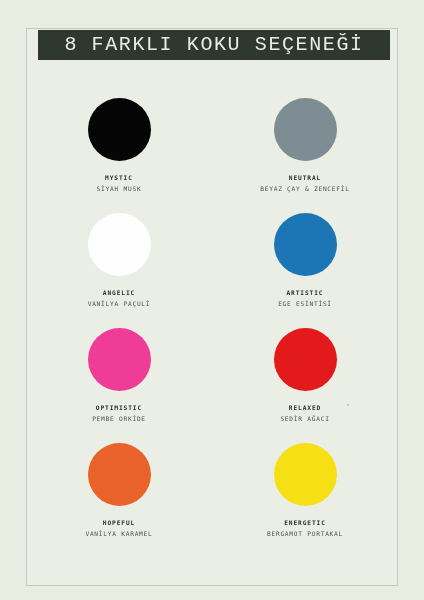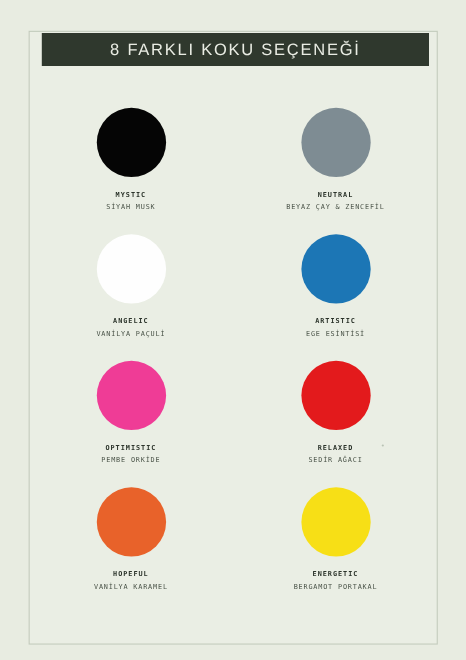--- a/index.html
+++ b/index.html
@@ -47,22 +47,22 @@
     top: 2px;
     width: 352px;
     height: 30px;
     background: #2f382d;
     display: flex;
     align-items: center;
     justify-content: center;
   }
   #title-text {
     color: #e9ece3;
-    font-family: Liberation Sans, sans-serif;
-    font-size: 15px;
+    font-family: Liberation Mono, monospace;
+    font-size: 20px;
     letter-spacing: 1.6px;
     font-weight: 400;
     white-space: nowrap;
     line-height: 1;
   }
   
   #swatch-grid {
     position: absolute;
     left: 0;
     top: 58px;

